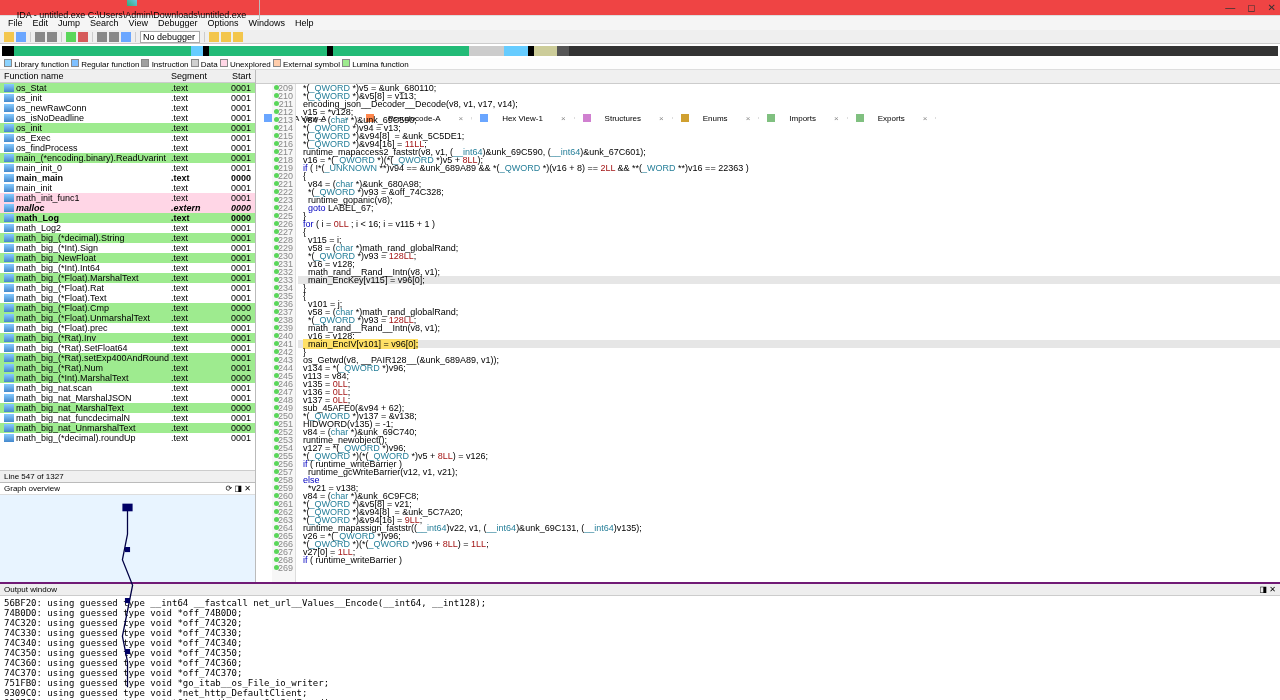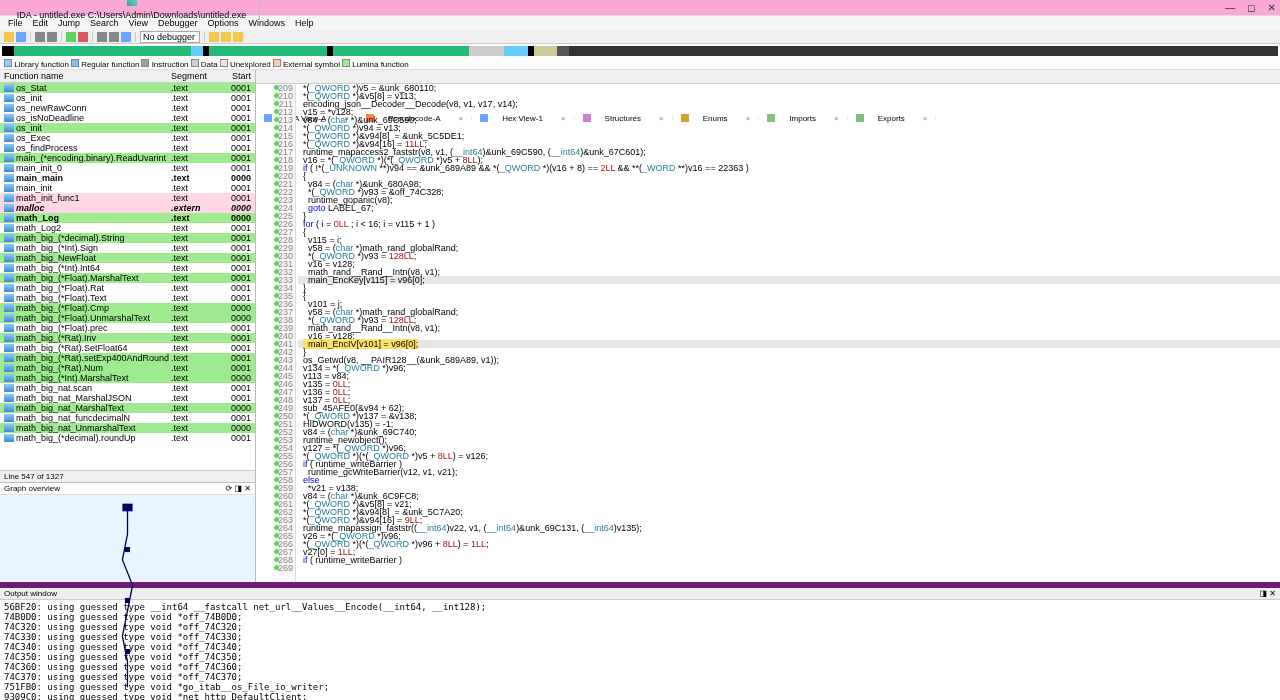--- a/index.html
+++ b/index.html
@@ -1,17 +1,17 @@
 <!DOCTYPE html>
 <html><head>
 <meta charset="utf-8">
 <style>
 * { margin: 0; padding: 0; box-sizing: border-box; font-family: "Segoe UI", Tahoma, sans-serif; }
 body { background: #fff; font-size: 10px; overflow: hidden; }
-.titlebar { height: 16px; background: #f9a8d4; display: flex; align-items: center; justify-content: space-between; padding: 0 4px; border-bottom: 1px solid #ddd; }
+.titlebar { height: 16px; background: #ef4444; display: flex; align-items: center; justify-content: space-between; padding: 0 4px; border-bottom: 1px solid #ddd; }
 .titlebar .left { display: flex; align-items: center; gap: 4px; }
 .titlebar .icon-app { width: 10px; height: 10px; background: linear-gradient(45deg,#3a7,#7cf); }
 .titlebar .title { font-size: 9px; color: #000; }
 .titlebar .winbtns { display: flex; gap: 12px; font-size: 10px; color: #333; }
 .menubar { height: 14px; display: flex; gap: 2px; padding: 0 4px; background: #f5f5f5; font-size: 9px; color: #000; align-items: center; }
 .menubar span { padding: 0 4px; }
 .toolbar { height: 14px; display: flex; align-items: center; gap: 2px; padding: 0 4px; background: #efefef; border-bottom: 1px solid #ccc; }
 .toolbar .tb-icon { width: 10px; height: 10px; background: #888; }
 .toolbar .tb-sep { width: 1px; height: 10px; background: #ccc; margin: 0 2px; }
 .toolbar .dropdown { font-size: 9px; padding: 0 2px; border: 1px solid #aaa; background: #fff; min-width: 60px; }
@@ -47,21 +47,21 @@
 .gutter { width: 24px; background: #f7f7f7; border-right: 1px solid #ddd; text-align: right; padding-right: 2px; color: #888; line-height: 8px; }
 .gutter .gl { height: 8px; position: relative; }
 .gutter .gl .dot { position: absolute; left: 2px; top: 1px; width: 5px; height: 5px; border-radius: 50%; background: #5ad65a; }
 .codecol { flex: 1; line-height: 8px; padding-left: 2px; position: relative; }
 .codecol .cl { height: 8px; white-space: pre; }
 .codecol .cl.hl-line { background: #e6e6e6; }
 .codecol .hl-yellow { background: #ffe066; }
 .kw { color: #0000c0; }
 .typ { color: #267f99; }
 .num { color: #a31515; }
-.output { height: 118px; border-top: 6px solid #701a75; display: flex; flex-direction: column; }
+.output { height: 118px; border-top: 2px solid #701a75; display: flex; flex-direction: column; }
 .out-tab { display: flex; font-size: 8px; background: #eee; border-bottom: 1px solid #ccc; padding: 1px 4px; justify-content: space-between; }
 .out-body { flex: 1; font-family: Consolas, monospace; font-size: 9px; padding: 2px 4px; white-space: pre; overflow: hidden; }
 </style>
 </head>
 <body>
 
 <div class="titlebar">
   <div class="left">
     <span class="icon-app"></span>
     <span class="title">IDA - untitled.exe  C:\Users\Admin\Downloads\untitled.exe</span>

